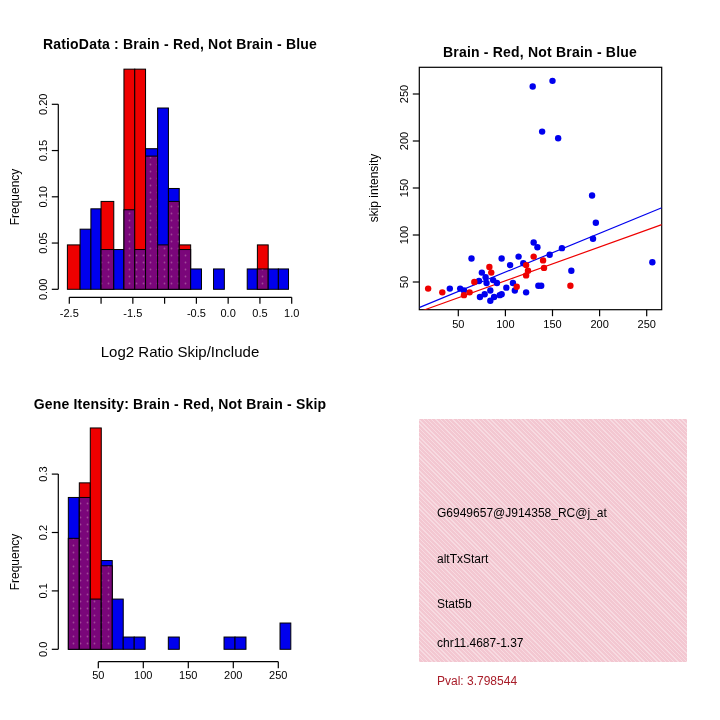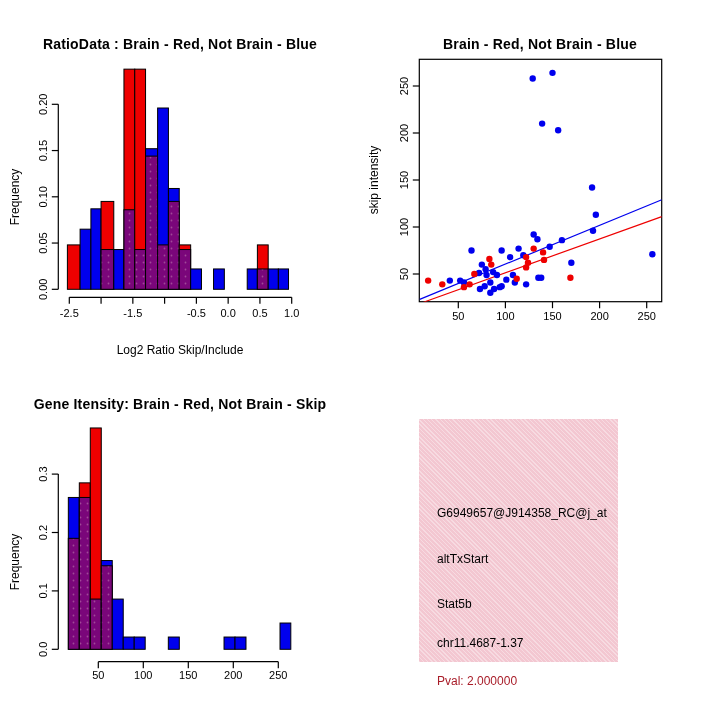--- a/index.html
+++ b/index.html
@@ -1,31 +1,31 @@
 <!DOCTYPE html>
 <html><head>
 <meta charset="utf-8">
 <style>
   html,body{margin:0;padding:0;background:#ffffff;}
   #figure{position:relative;width:720px;height:720px;background:#ffffff;overflow:hidden;
           font-family:"Liberation Sans",sans-serif;}
   .panel{position:absolute;width:360px;height:360px;}
   #panel-ratio{left:0;top:0;}
-  #panel-scatter{left:360px;top:0;}
+  #panel-scatter{left:360px;top:8px;}
   #panel-gene{left:0;top:360px;}
   #panel-info{left:360px;top:360px;}
   .plot{position:absolute;left:0;top:0;}
   .title{position:absolute;top:20px;left:0;width:100%;text-align:center;
          font-size:14px;font-weight:bold;color:#000;letter-spacing:0.2px;margin-top:16px;}
   .xlabel{position:absolute;top:343px;left:0;width:100%;text-align:center;
-          font-size:12px;color:#000;}
+          font-size:15px;color:#000;}
   .ylabel{position:absolute;white-space:nowrap;font-size:12px;color:#000;
           transform:translate(-50%,-50%) rotate(-90deg);}
   svg text{font-family:"Liberation Sans",sans-serif;font-size:11px;fill:#000;}
-  .infobox{position:absolute;left:59px;top:59px;width:199px;height:243px;
+  .infobox{position:absolute;left:59px;top:59px;width:268px;height:243px;
            background-color:#f3c7d1;
            background-image:repeating-linear-gradient(45deg,rgba(255,255,255,0.35) 0 1px,transparent 1px 3px);}
   .info-line{position:absolute;left:18px;font-size:12px;color:#000;white-space:nowrap;}
 </style>
 </head>
 <body>
 
 <div id="figure">
 
   <div class="panel" id="panel-ratio">
@@ -232,17 +232,17 @@
         <rect x="280.01" y="263.02" width="10.800000000000011" height="26.28000000000003" fill="#0000ee" stroke="#000" stroke-width="1"></rect>
       </svg>
   </div>
 
   <div class="panel" id="panel-info">
     <div class="infobox">
       <span class="info-line" style="top: 87px; color: rgb(0, 0, 0);">G6949657@J914358_RC@j_at</span>
       <span class="info-line" style="top: 133px; color: rgb(0, 0, 0);">altTxStart</span>
       <span class="info-line" style="top: 178px; color: rgb(0, 0, 0);">Stat5b</span>
       <span class="info-line" style="top: 217px; color: rgb(0, 0, 0);">chr11.4687-1.37</span>
-      <span class="info-line" style="top: 255px; color: rgb(168, 28, 40);">Pval: 2.000000</span>
+      <span class="info-line" style="top: 255px; color: rgb(168, 28, 40);">Pval: 3.798544</span>
     </div>
   </div>
 
 </div>
 
 </body></html>

